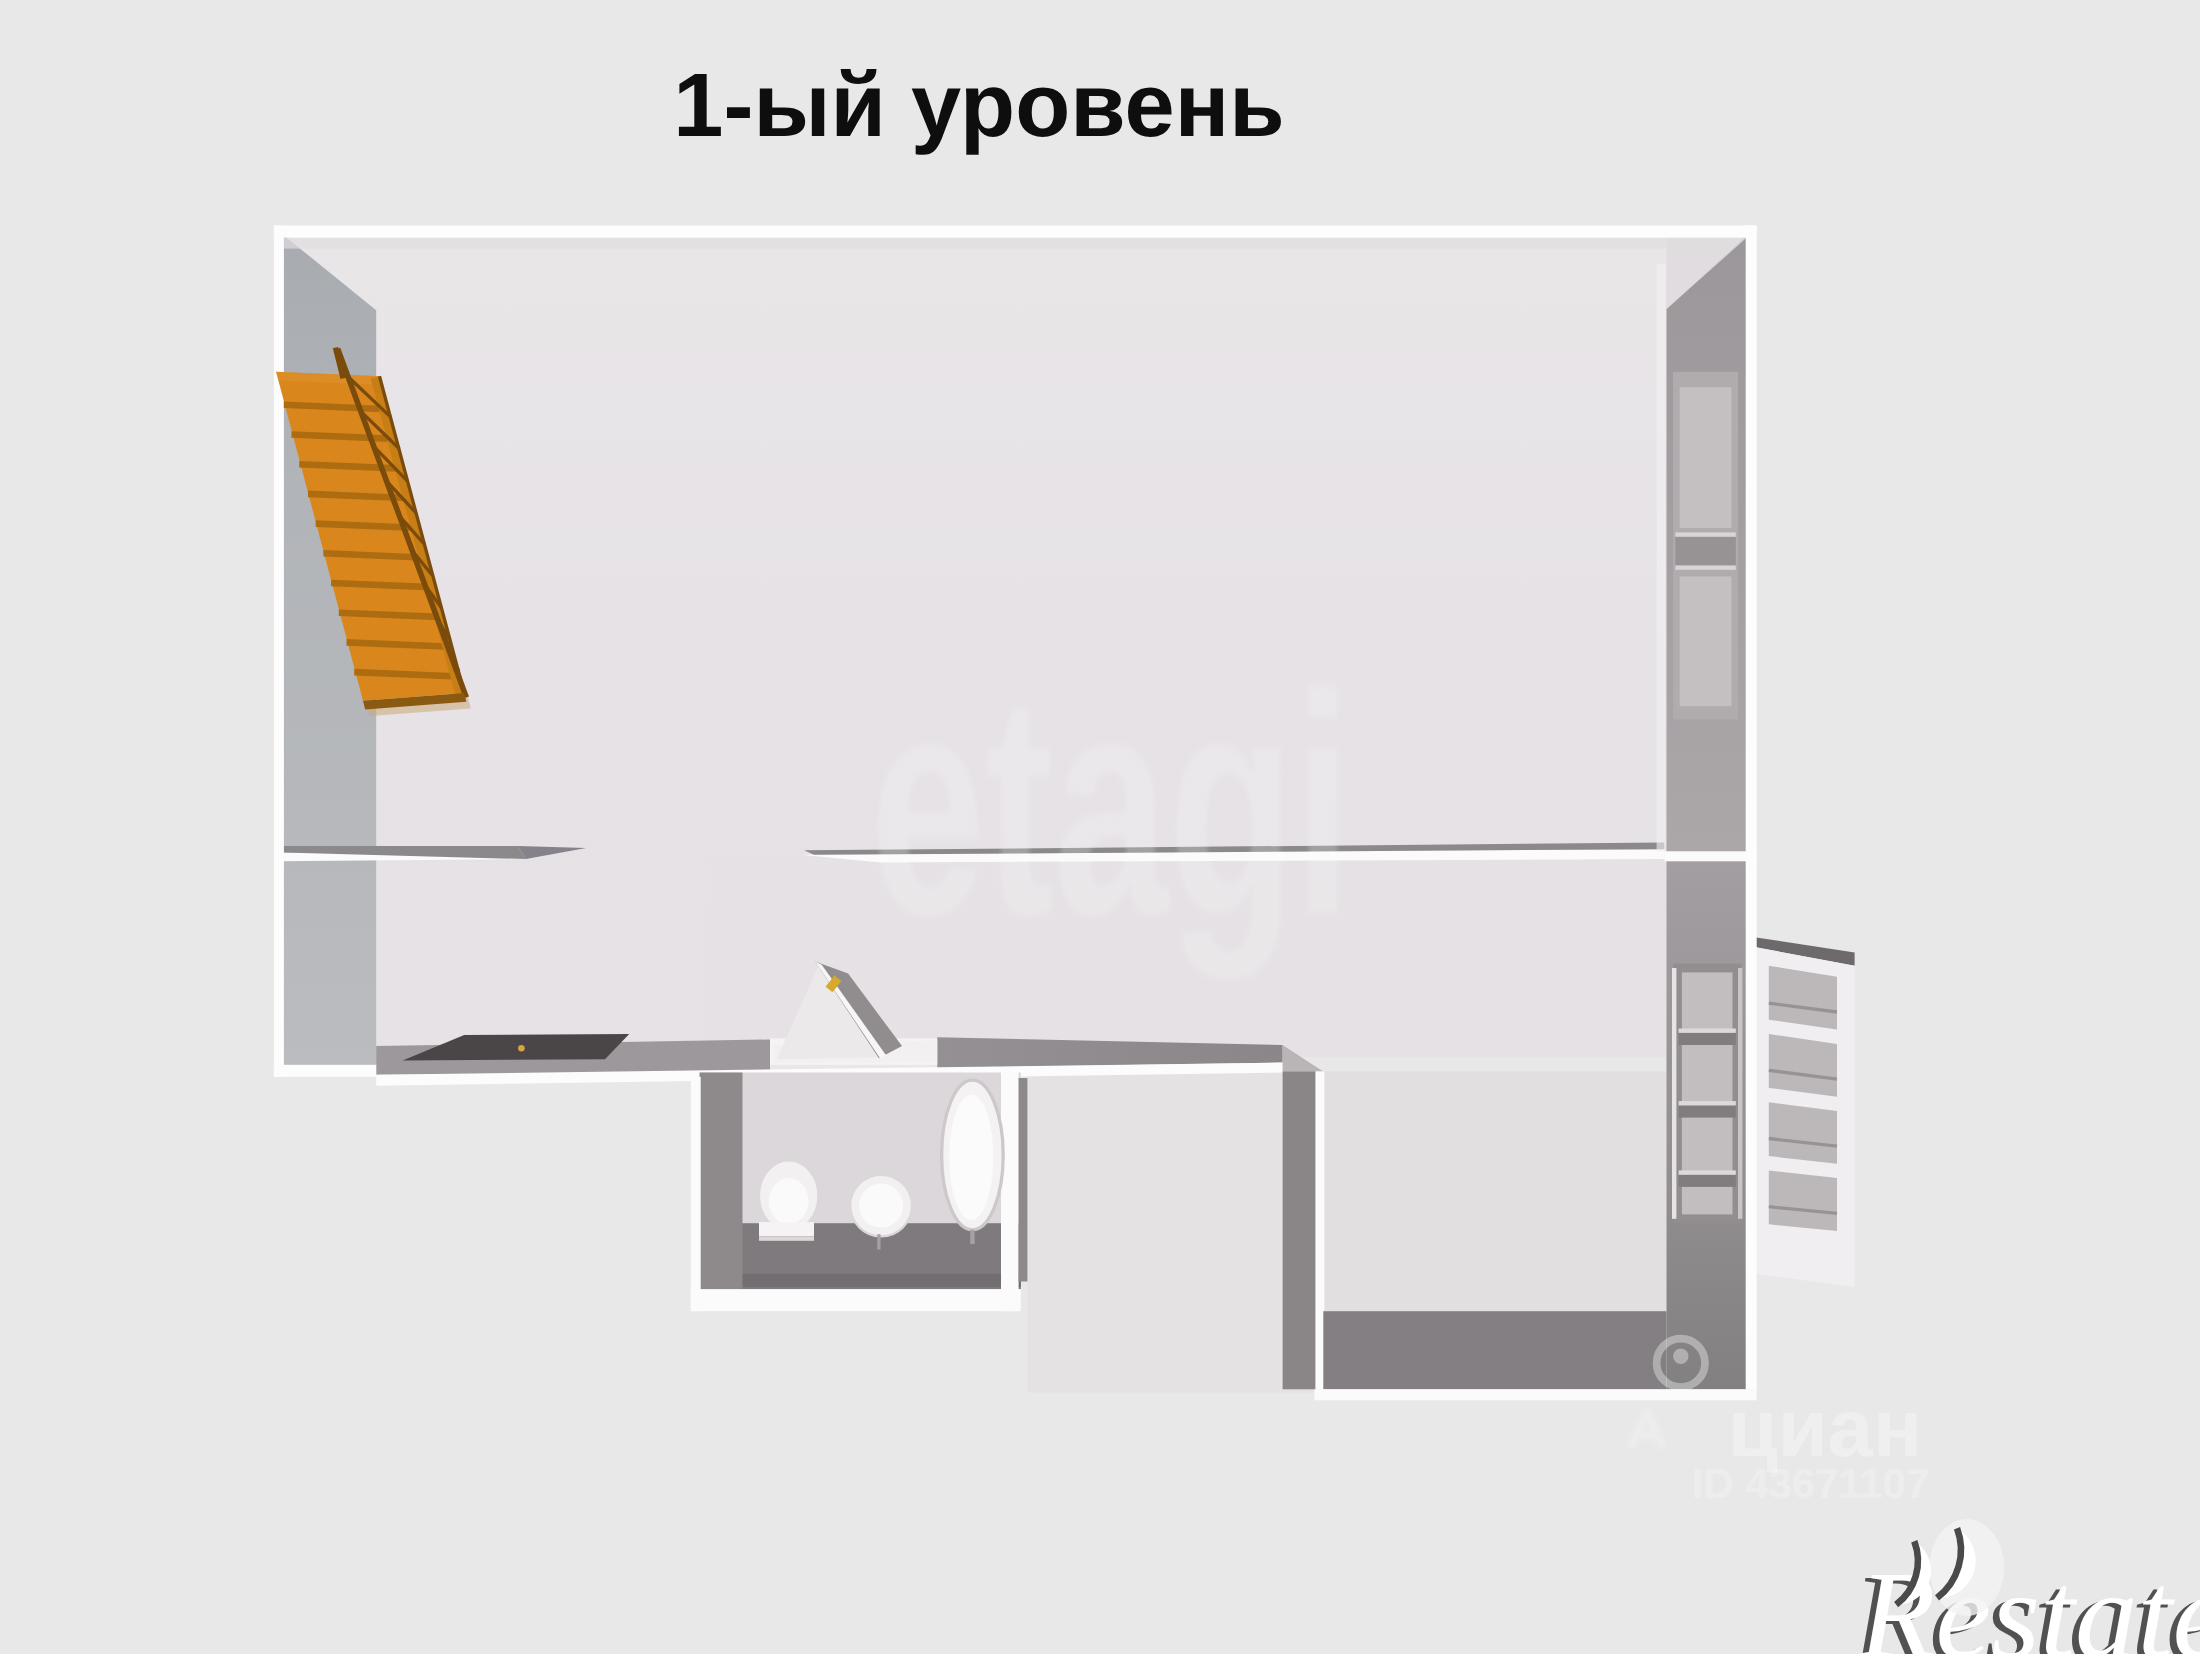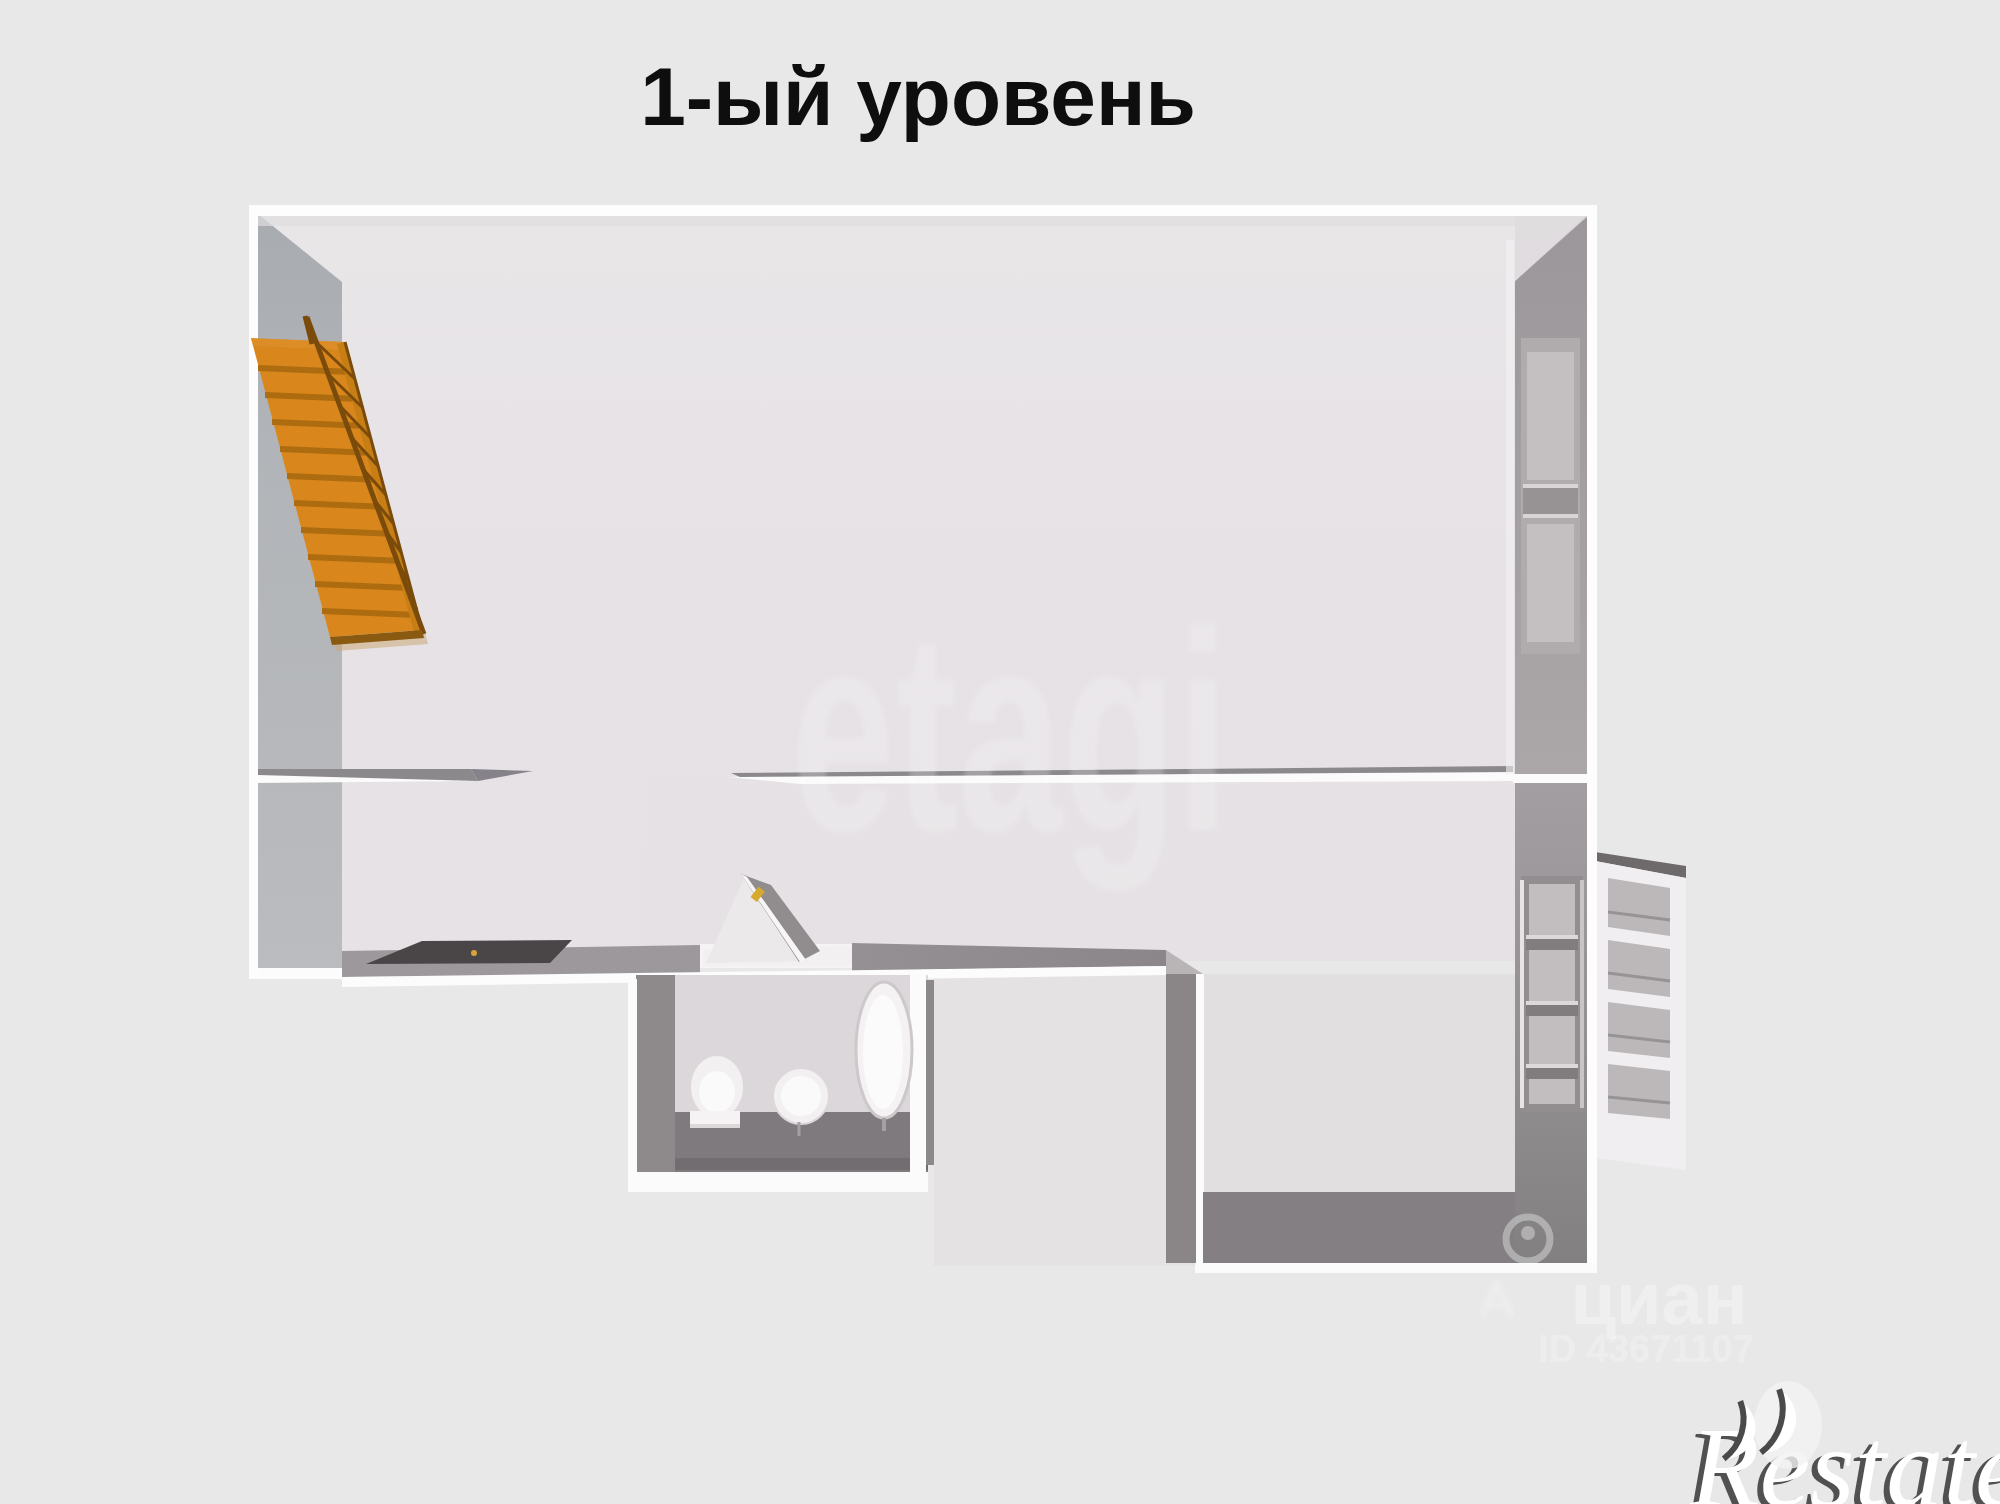--- a/index.html
+++ b/index.html
@@ -212,14 +212,14 @@
       <path d="M 1732 1400 A 31 31 0 0 1 1732 1460 A 50 50 0 0 0 1732 1400 Z" fill="#ffffff"></path>
       <path d="M 1732 1400 A 50 50 0 0 1 1732 1460" fill="none" stroke="#4a4a4a" stroke-width="6"></path>
     </g>
     <g transform="rotate(16 1770 1421)">
       <path d="M 1770 1388 A 34 34 0 0 1 1770 1454 A 55 55 0 0 0 1770 1388 Z" fill="#ffffff"></path>
       <path d="M 1770 1388 A 55 55 0 0 1 1770 1454" fill="none" stroke="#4a4a4a" stroke-width="6"></path>
     </g>
   </g>
 </svg>
 
-<div style="position:absolute;left:0;top:50px;width:1780px;text-align:center;font-weight:bold;font-size:82px;color:#0e0e0e;margin-left:28px;">1-ый уровень</div>
+<div style="position:absolute;left:0;top:50px;width:1780px;text-align:center;font-weight:bold;font-size:82px;color:#0e0e0e;">1-ый уровень</div>
 </div>
 
 </body></html>

